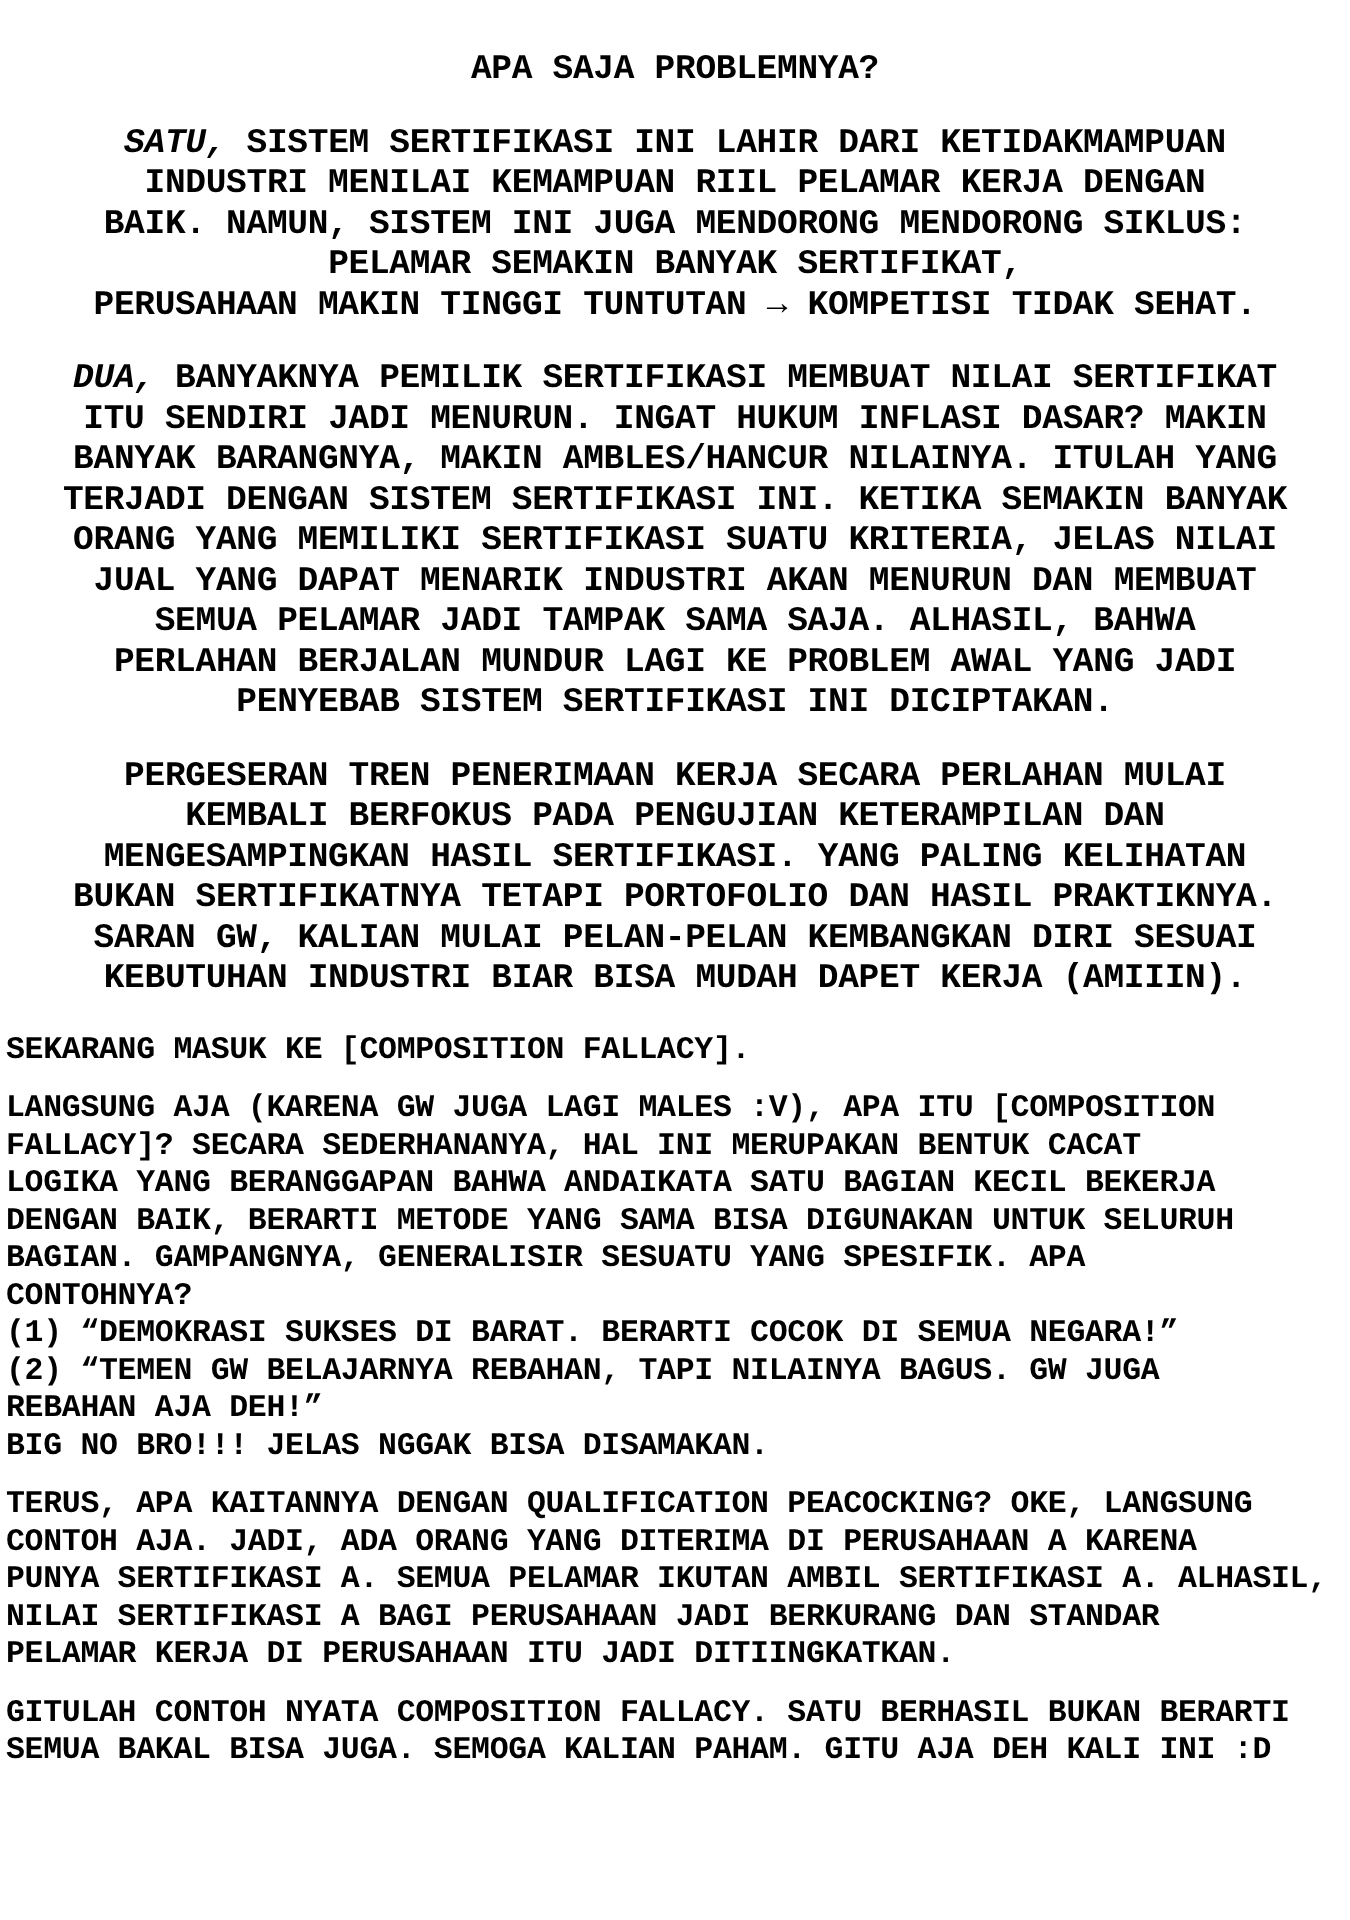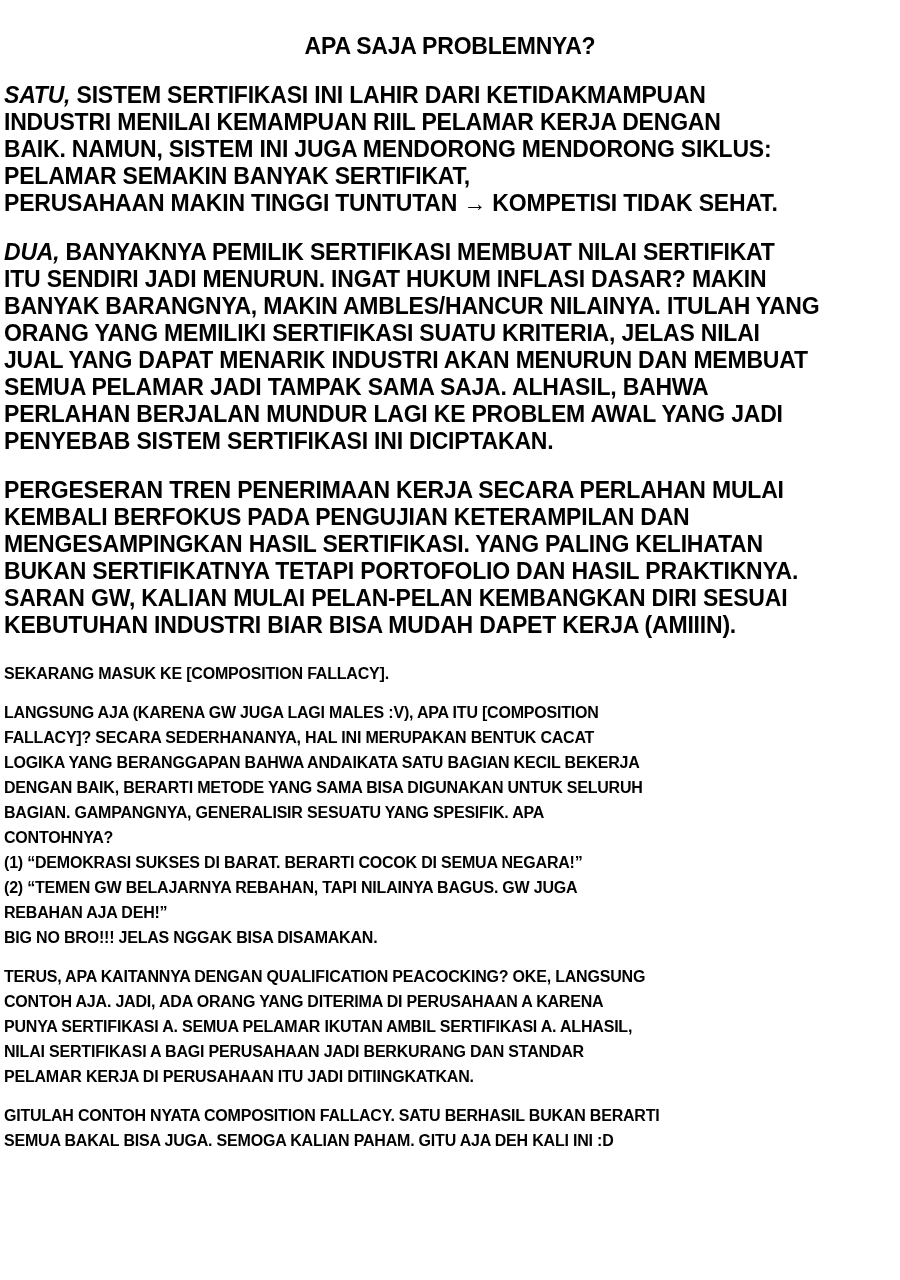--- a/index.html
+++ b/index.html
@@ -10,46 +10,46 @@
     width: 900px;
     height: 1280px;
     background: #ffffff;
     overflow: hidden;
   }
   .doc-page {
     box-sizing: border-box;
     width: 900px;
     height: 1280px;
     padding: 33px 4px 0 4px;
-    font-family: Liberation Sans, sans-serif;
+    font-family: Liberation Mono, monospace;
     font-weight: bold;
     color: #000000;
     -webkit-font-smoothing: antialiased;
   }
   .page-title {
     text-align: center;
     font-size: 23px;
     line-height: 27px;
     letter-spacing: -0.2px;
     margin-bottom: 22px;
     white-space: pre;
   }
   .para {
     margin: 0 0 22px 0;
   }
   .para.align-center {
-    text-align: left;
+    text-align: center;
     font-size: 23px;
   }
   .para.align-center .line {
     line-height: 27px;
   }
   .para.align-left {
     text-align: left;
-    font-size: 16px;
+    font-size: 21px;
     margin-bottom: 14px;
   }
   .para.align-left .line {
     line-height: 25px;
   }
   .line {
     white-space: pre;
     letter-spacing: -0.2px;
   }
   .lead {
@@ -67,20 +67,21 @@
         <div class="line"><span class="lead">SATU,</span> SISTEM SERTIFIKASI INI LAHIR DARI KETIDAKMAMPUAN</div>
         <div class="line">INDUSTRI MENILAI KEMAMPUAN RIIL PELAMAR KERJA DENGAN</div>
         <div class="line">BAIK. NAMUN, SISTEM INI JUGA MENDORONG MENDORONG SIKLUS:</div>
         <div class="line">PELAMAR SEMAKIN BANYAK SERTIFIKAT,</div>
         <div class="line">PERUSAHAAN MAKIN TINGGI TUNTUTAN → KOMPETISI TIDAK SEHAT.</div>
       </div>
       <div class="para align-center">
         <div class="line"><span class="lead">DUA,</span> BANYAKNYA PEMILIK SERTIFIKASI MEMBUAT NILAI SERTIFIKAT</div>
         <div class="line">ITU SENDIRI JADI MENURUN. INGAT HUKUM INFLASI DASAR? MAKIN</div>
         <div class="line">BANYAK BARANGNYA, MAKIN AMBLES/HANCUR NILAINYA. ITULAH YANG</div>
+        <div class="line">TERJADI DENGAN SISTEM SERTIFIKASI INI. KETIKA SEMAKIN BANYAK</div>
         <div class="line">ORANG YANG MEMILIKI SERTIFIKASI SUATU KRITERIA, JELAS NILAI</div>
         <div class="line">JUAL YANG DAPAT MENARIK INDUSTRI AKAN MENURUN DAN MEMBUAT</div>
         <div class="line">SEMUA PELAMAR JADI TAMPAK SAMA SAJA. ALHASIL, BAHWA</div>
         <div class="line">PERLAHAN BERJALAN MUNDUR LAGI KE PROBLEM AWAL YANG JADI</div>
         <div class="line">PENYEBAB SISTEM SERTIFIKASI INI DICIPTAKAN.</div>
       </div>
       <div class="para align-center">
         <div class="line">PERGESERAN TREN PENERIMAAN KERJA SECARA PERLAHAN MULAI</div>
         <div class="line">KEMBALI BERFOKUS PADA PENGUJIAN KETERAMPILAN DAN</div>
         <div class="line">MENGESAMPINGKAN HASIL SERTIFIKASI. YANG PALING KELIHATAN</div>

